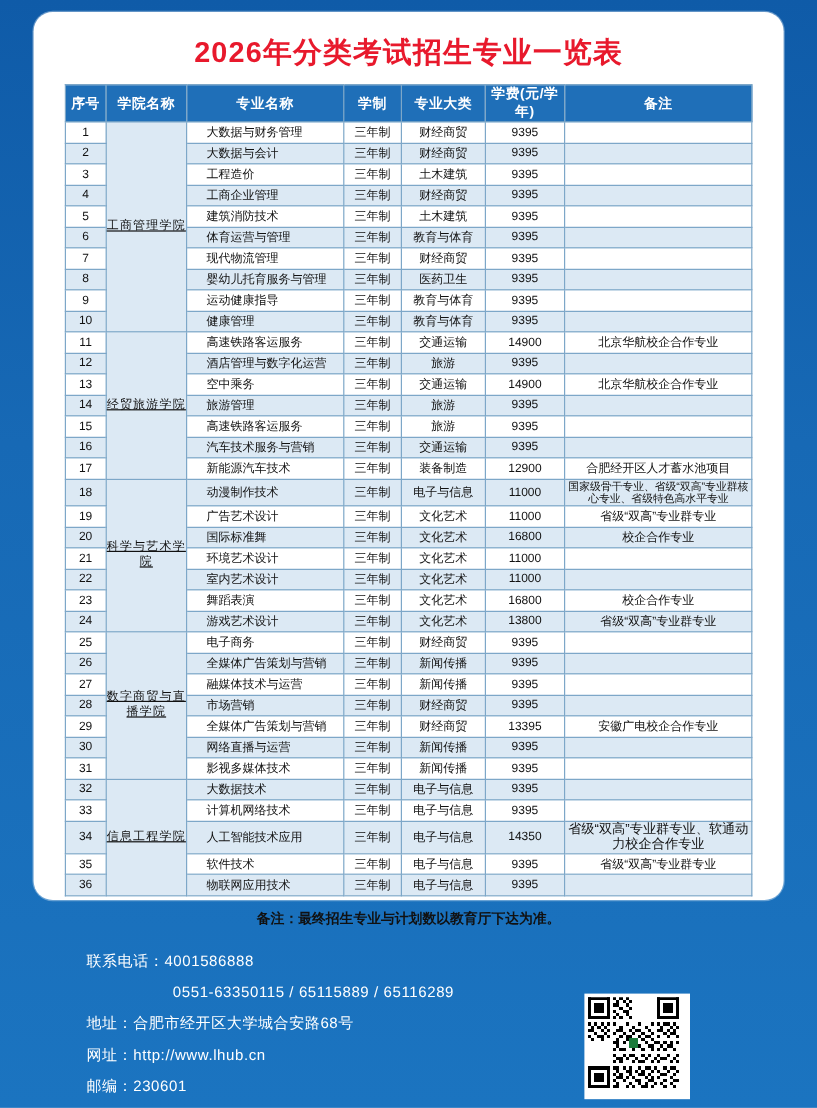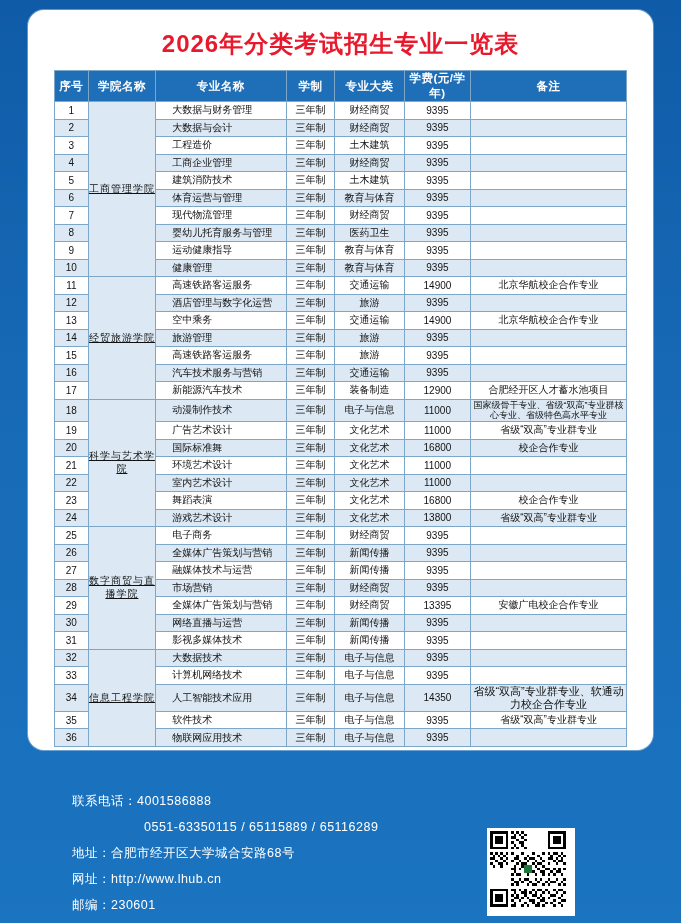--- a/index.html
+++ b/index.html
@@ -371,20 +371,21 @@
             <td class="c-no">36</td>
             <td class="c-maj name">物联网应用技术</td>
             <td class="c-sys">三年制</td>
             <td class="c-cat">电子与信息</td>
             <td class="c-fee">9395</td>
             <td class="c-rem"></td>
           </tr>
         </tbody>
     </table>
 
+    <div class="remark">备注：最终招生专业与计划数以教育厅下达为准。</div>
   </div>
 
   <div class="contact">
     <div>联系电话：4001586888</div>
     <div style="padding-left:72px">0551-63350115 / 65115889 / 65116289</div>
     <div>地址：合肥市经开区大学城合安路68号</div>
     <div>网址：http://www.lhub.cn</div>
     <div>邮编：230601</div>
   </div>
 

